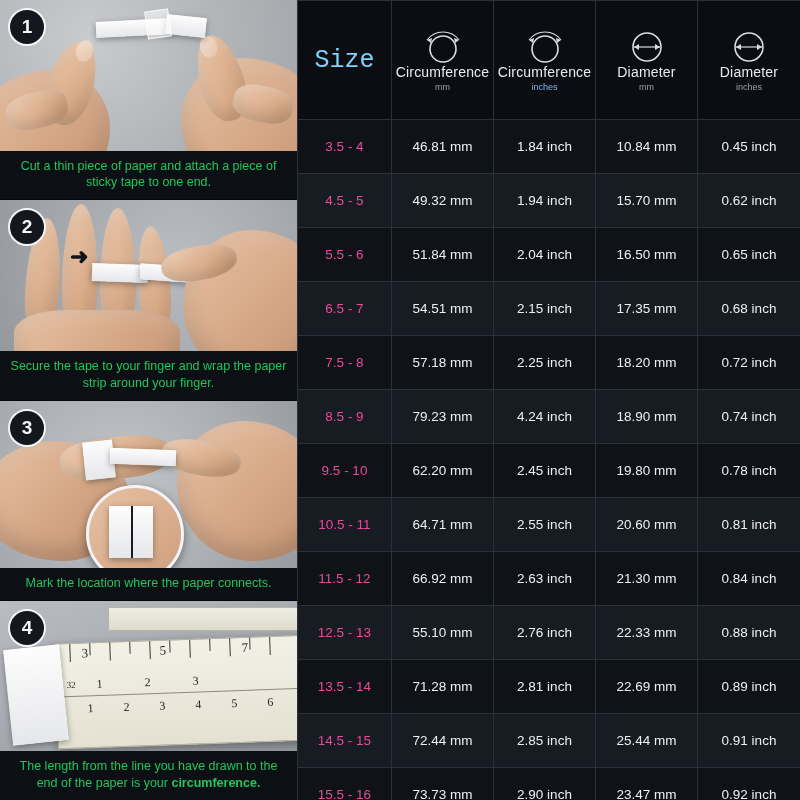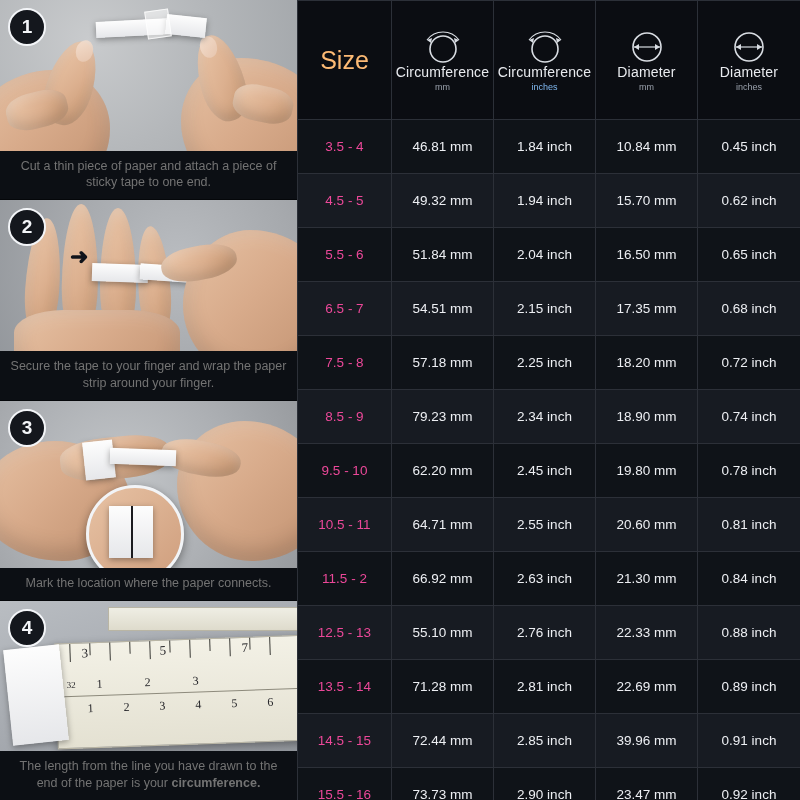--- a/index.html
+++ b/index.html
@@ -145,21 +145,21 @@
     justify-content: center;
     font-family: "Liberation Sans", sans-serif;
     z-index: 5;
   }
   .caption {
     position: absolute;
     left: 0;
     right: 0;
     bottom: 0;
     background: #0c0f14;
-    color: #737373;
+    color: #22c55e;
     font-size: 12.5px;
     line-height: 1.35;
     text-align: center;
     padding: 7px 8px 8px;
     z-index: 4;
   }
   .caption b { font-weight: bold; }
 
   
   .table-wrap {
@@ -179,22 +179,22 @@
     vertical-align: middle;
   }
   thead th {
     height: 110px;
     background: #0b0d12;
     font-weight: normal;
     padding: 4px 2px;
   }
   .th-size {
     font-size: 25px;
-    color: #fdba74;
-    font-family: Liberation Sans, sans-serif;
+    color: #7dd3fc;
+    font-family: Liberation Mono, monospace;
   }
   .col-head-ico { display: block; height: 36px; }
   .col-head-label {
     display: block;
     font-size: 14px;
     color: #e9ebef;
     letter-spacing: .2px;
   }
   .col-head-unit {
     display: block;
@@ -422,40 +422,40 @@
         <tr>
             <td class="c-size">7.5 - 8</td>
             <td>57.18 mm</td>
             <td>2.25 inch</td>
             <td>18.20 mm</td>
             <td>0.72 inch</td>
           </tr>
         <tr>
             <td class="c-size">8.5 - 9</td>
             <td>79.23 mm</td>
-            <td>2.34 inch</td>
+            <td>4.24 inch</td>
             <td>18.90 mm</td>
             <td>0.74 inch</td>
           </tr>
         <tr>
             <td class="c-size">9.5 - 10</td>
             <td>62.20 mm</td>
             <td>2.45 inch</td>
             <td>19.80 mm</td>
             <td>0.78 inch</td>
           </tr>
         <tr>
             <td class="c-size">10.5 - 11</td>
             <td>64.71 mm</td>
             <td>2.55 inch</td>
             <td>20.60 mm</td>
             <td>0.81 inch</td>
           </tr>
         <tr>
-            <td class="c-size">11.5 - 2</td>
+            <td class="c-size">11.5 - 12</td>
             <td>66.92 mm</td>
             <td>2.63 inch</td>
             <td>21.30 mm</td>
             <td>0.84 inch</td>
           </tr>
         <tr>
             <td class="c-size">12.5 - 13</td>
             <td>55.10 mm</td>
             <td>2.76 inch</td>
             <td>22.33 mm</td>
@@ -465,21 +465,21 @@
             <td class="c-size">13.5 - 14</td>
             <td>71.28 mm</td>
             <td>2.81 inch</td>
             <td>22.69 mm</td>
             <td>0.89 inch</td>
           </tr>
         <tr>
             <td class="c-size">14.5 - 15</td>
             <td>72.44 mm</td>
             <td>2.85 inch</td>
-            <td>39.96 mm</td>
+            <td>25.44 mm</td>
             <td>0.91 inch</td>
           </tr>
         <tr>
             <td class="c-size">15.5 - 16</td>
             <td>73.73 mm</td>
             <td>2.90 inch</td>
             <td>23.47 mm</td>
             <td>0.92 inch</td>
           </tr>
 

